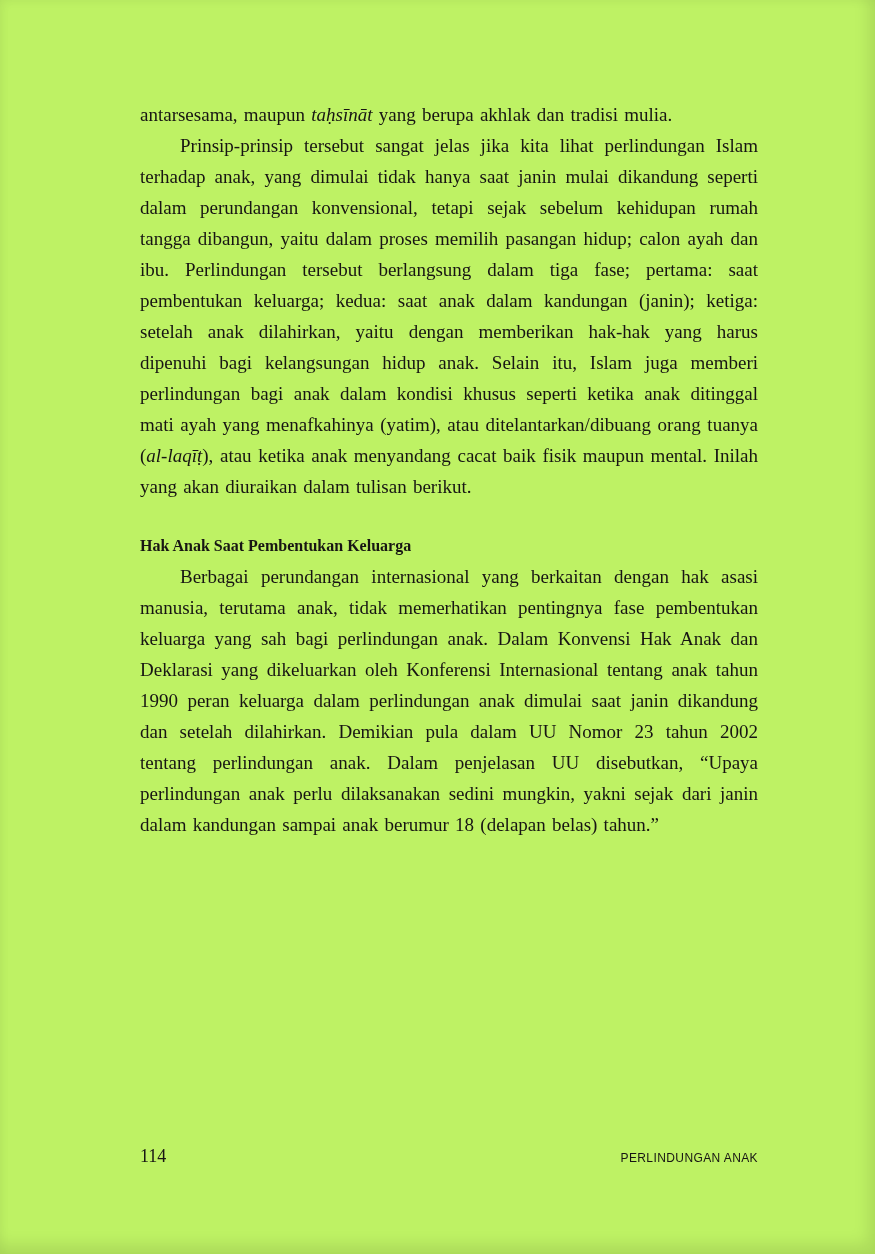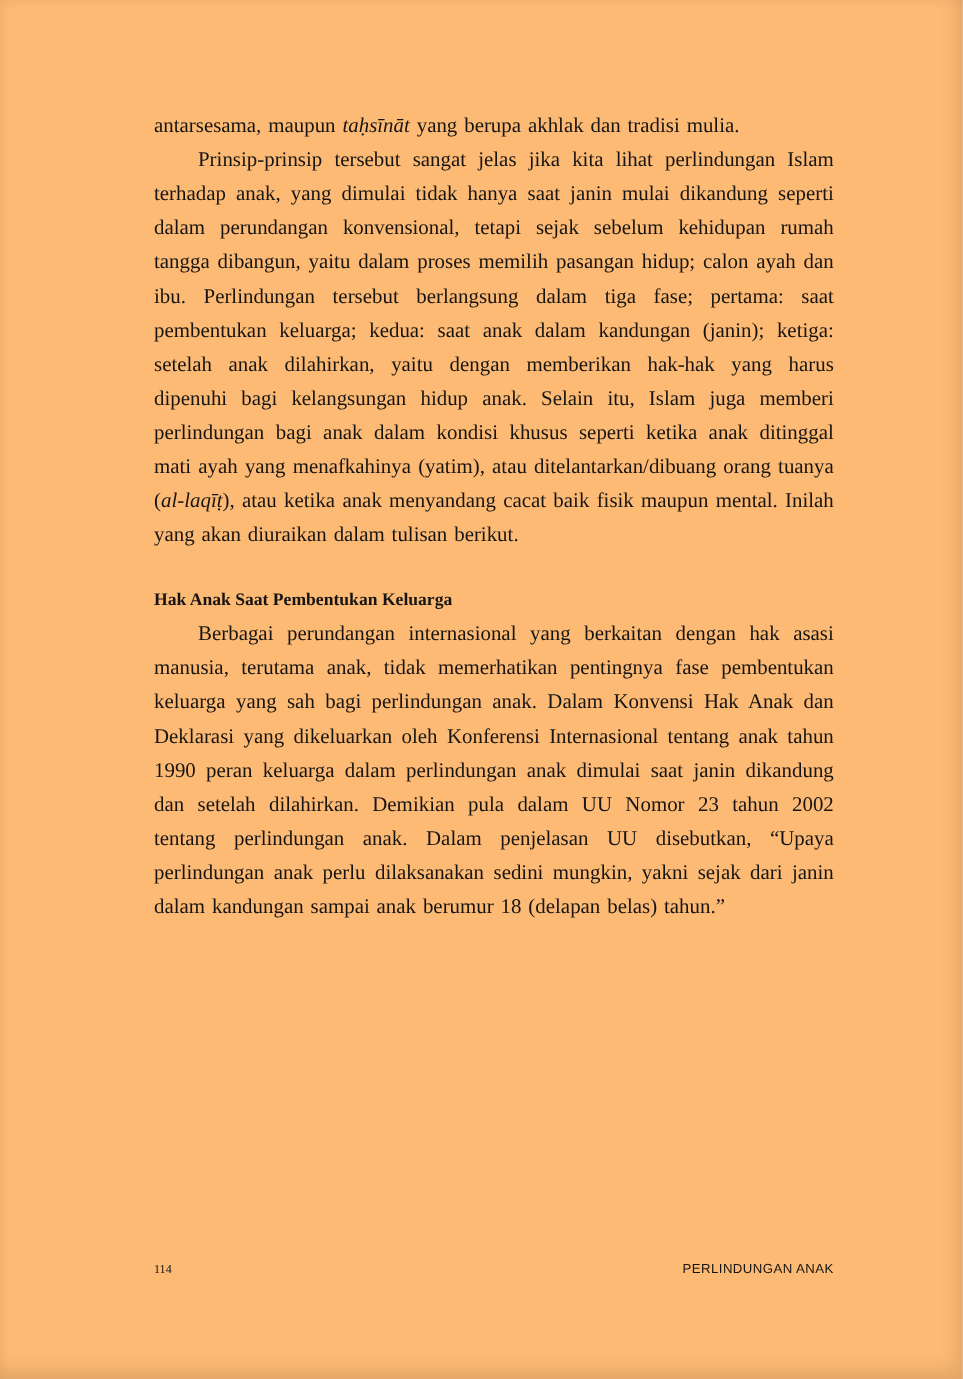--- a/index.html
+++ b/index.html
@@ -11,21 +11,21 @@
     height: 1254px;
     background: #f4f4f2;
     font-family: "Liberation Serif", "DejaVu Serif", serif;
     color: #171513;
     position: relative;
     overflow: hidden;
   }
   .page {
     position: absolute;
     inset: 0;
-    background: #fdba74;
+    background: #bef264;
   }
   
   .page::after {
     content: "";
     position: absolute;
     inset: 0;
     pointer-events: none;
     box-shadow: inset -6px -9px 16px rgba(0,0,0,0.10),
                 inset 3px 3px 8px rgba(0,0,0,0.03);
   }
@@ -57,21 +57,21 @@
   .footer {
     position: absolute;
     left: 140px;
     width: 618px;
     top: 1146px;
     display: flex;
     justify-content: space-between;
     align-items: baseline;
   }
   .page-number {
-    font-size: 11px;
+    font-size: 18px;
     font-family: "Liberation Serif", "DejaVu Serif", serif;
   }
   .running-title {
     font-size: 12px;
     letter-spacing: 0.4px;
     font-family: "Liberation Sans", "DejaVu Sans", sans-serif;
   }
 </style>
 </head>
 <body>

